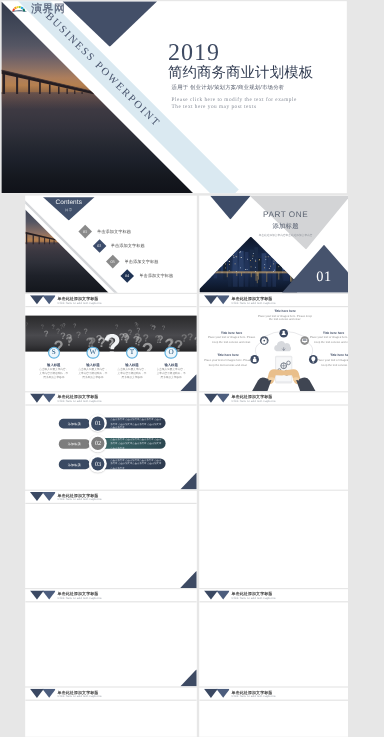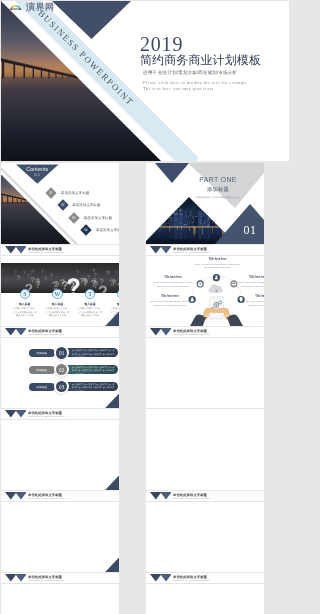--- a/index.html
+++ b/index.html
@@ -2,21 +2,21 @@
 <html><head>
 <meta charset="utf-8">
 <title>PPT Preview</title>
 <style>
   html,body{margin:0;padding:0;}
   body{width:290px;height:614px;overflow:hidden;background:#e7e7e7;
        font-family:"Liberation Sans",sans-serif;-webkit-font-smoothing:antialiased;}
   .sheet{position:relative;width:290px;height:614px;}
   .slide{position:absolute;background:#fff;overflow:hidden;box-sizing:border-box;}
   .hero{left:1px;top:1px;width:288px;height:160px;}
-  .s{width:118px;height:81px;}
+  .s{width:143px;height:81px;margin-left:20px;}
   .col-l{left:1px;}
   .col-r{left:146px;}
 
   
   .hero-photo{position:absolute;left:0;top:0;width:162px;height:160px;
      clip-path:polygon(0 0, 0 160px, 160px 160px);overflow:hidden;}
   .ph-sky{position:absolute;left:0;top:0;width:162px;height:77px;
      background:linear-gradient(180deg,#343b4c 0%,#3c4354 18%,#474c5c 34%,#555663 48%,#6b6068 60%,#8a6f64 72%,#ad7e5c 83%,#b5804f 91%,#8a6244 100%);}
   .ph-sea{position:absolute;left:0;top:76px;width:162px;height:84px;
      background:linear-gradient(180deg,#4c4249 0%,#413b44 10%,#3b3841 22%,#32323c 36%,#262932 52%,#1c202a 68%,#15181f 84%,#101219 100%);}

